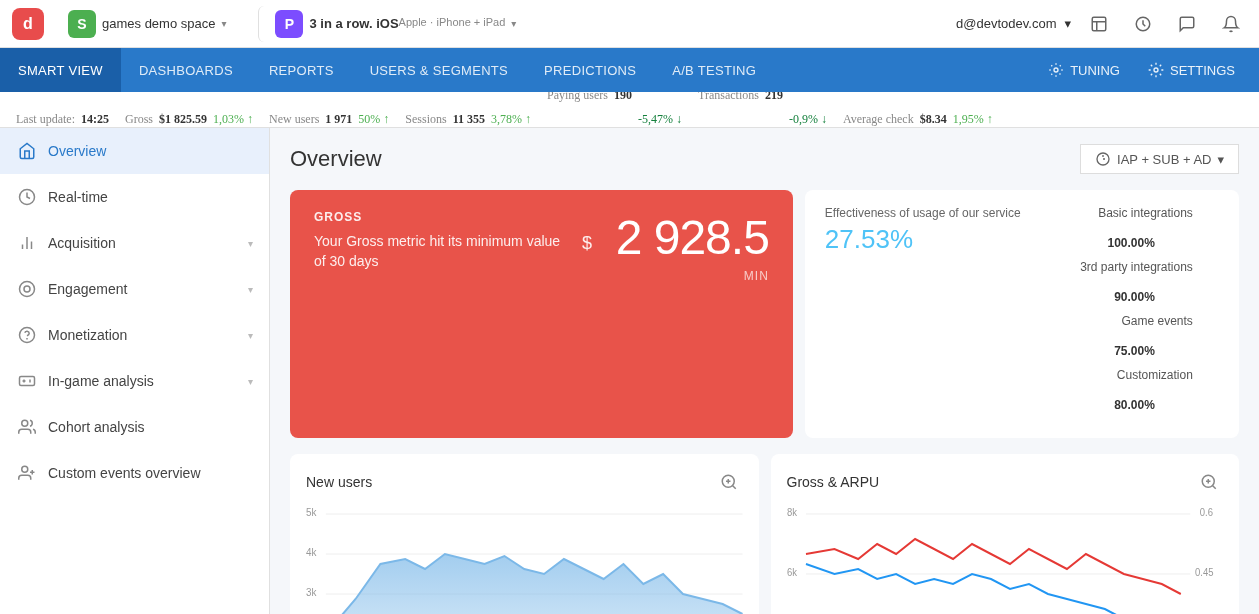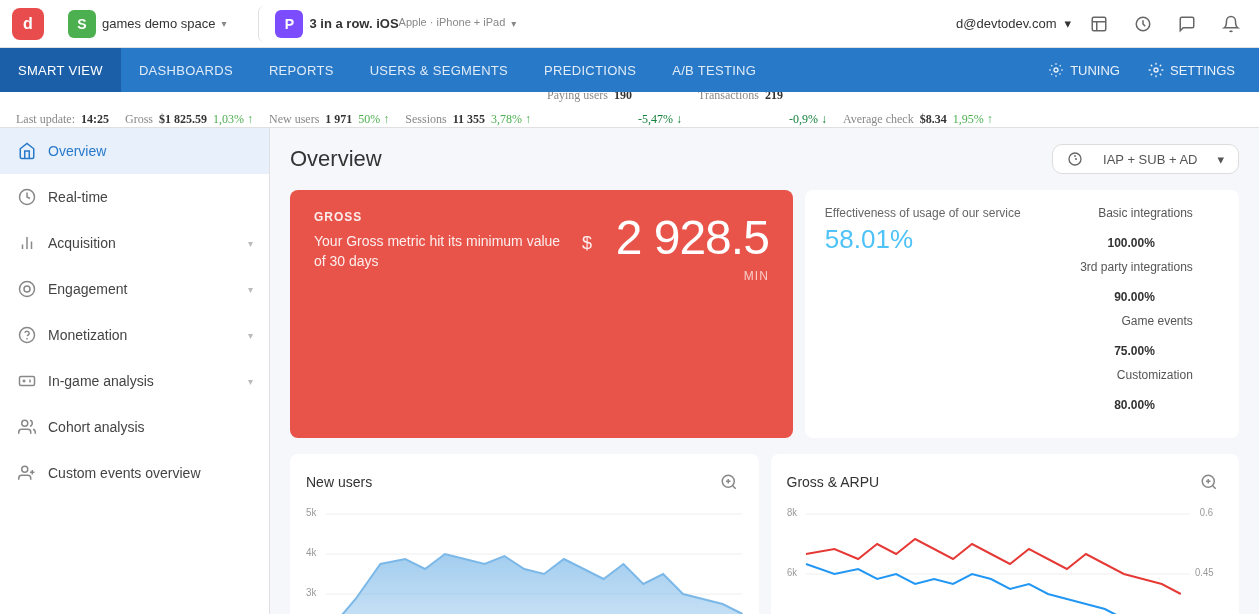--- a/index.html
+++ b/index.html
@@ -63,21 +63,21 @@
       font-size: 14px; color: #444; gap: 10px; position: relative;
     }
     .sidebar-item.active { background: #e8f0fc; color: #2979c9; font-weight: 500; }
     .sidebar-item .icon { width: 22px; height: 22px; display: flex; align-items: center; justify-content: center; flex-shrink: 0; }
     .sidebar-item .expand { margin-left: auto; color: #bbb; font-size: 10px; }
 
     
     .content { flex: 1; overflow-y: auto; padding: 16px 20px; background: #f5f7fa; }
     .content-header { display: flex; align-items: center; justify-content: space-between; margin-bottom: 16px; }
     .content-title { font-size: 22px; font-weight: 400; color: #333; }
-    .filter-btn { display: flex; align-items: center; gap: 20px; padding: 6px 14px; border: 1px solid #ddd; border-radius: 10px; background: white; cursor: pointer; font-size: 13px; color: #555; }
+    .filter-btn { display: flex; align-items: center; gap: 6px; padding: 6px 14px; border: 1px solid #ddd; border-radius: 0; background: white; cursor: pointer; font-size: 13px; color: #555; }
 
     
     .gross-card {
       background: #e8534a; color: white; border-radius: 8px; padding: 20px 24px;
       flex: 1; min-height: 120px;
     }
     .gross-label { font-size: 12px; font-weight: 600; letter-spacing: 1px; opacity: 0.9; margin-bottom: 8px; }
     .gross-message { font-size: 14px; opacity: 0.9; line-height: 1.4; }
     .gross-amount { text-align: right; }
     .gross-currency { font-size: 18px; opacity: 0.9; vertical-align: super; }
@@ -332,21 +332,21 @@
             </div>
             <div class="gross-unit">MIN</div>
           </div>
         </div>
       </div>
 
       <div class="effect-card" style="flex: 1.3;">
         <div style="display:flex; gap:16px; align-items:flex-start;">
           <div>
             <div style="font-size:12px; color:#666; margin-bottom:4px;">Effectiveness of usage of our service</div>
-            <div style="font-size:26px; font-weight:500; color:#4fc3f7;">58.01%</div>
+            <div style="font-size:26px; font-weight:500; color:#4fc3f7;">27.53%</div>
           </div>
           <div style="flex:1;">
             <div class="effect-row">
               <span class="effect-row-label">Basic integrations</span>
               <div class="effect-bar-container">
                   <div class="effect-bar" style="width:100%;background:#2196F3;"></div>
                 </div>
               <span class="effect-pct-label">100.00%</span>
             </div>
             <div class="effect-row">

